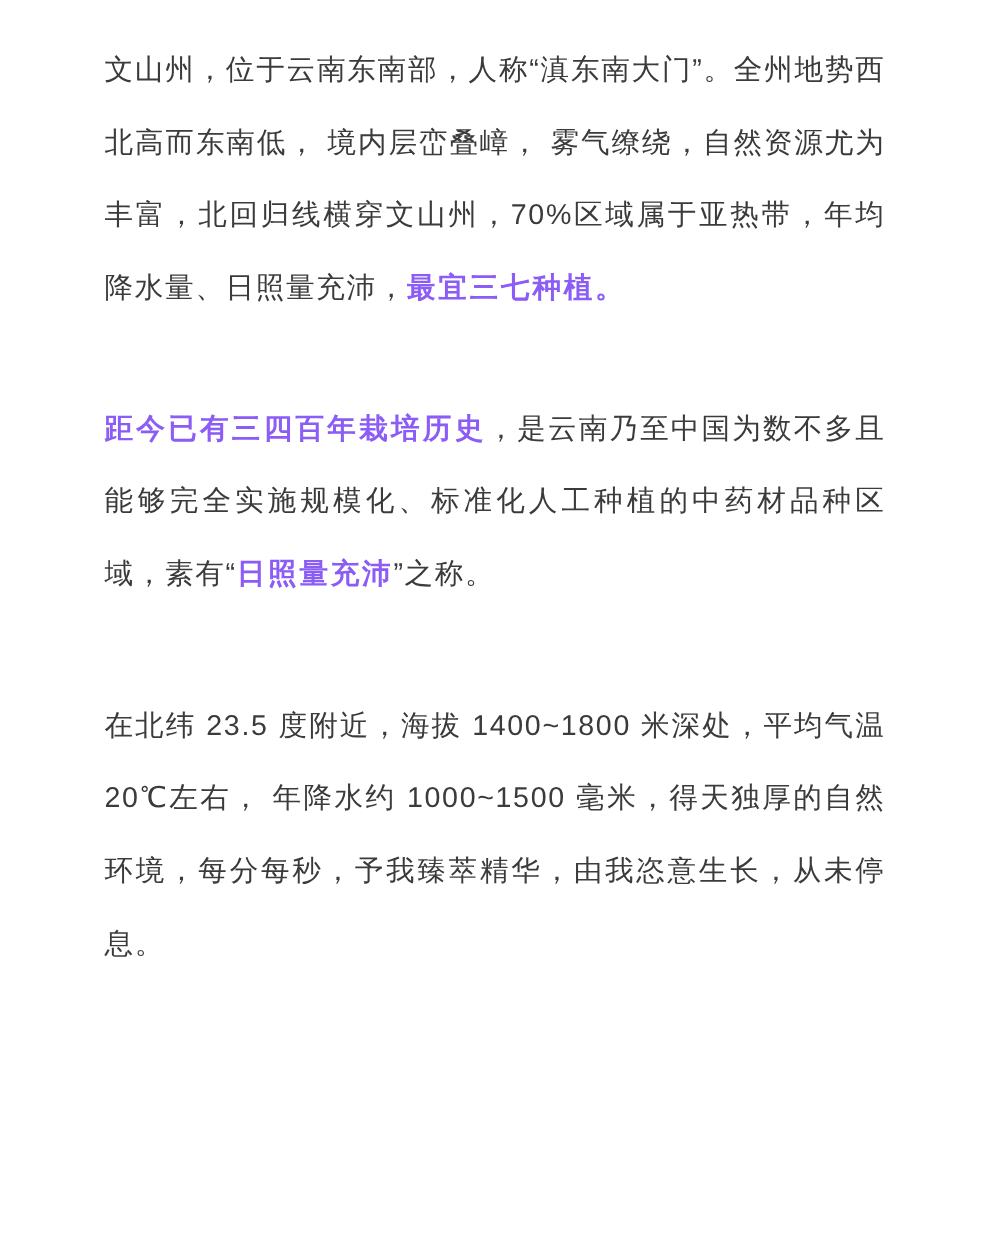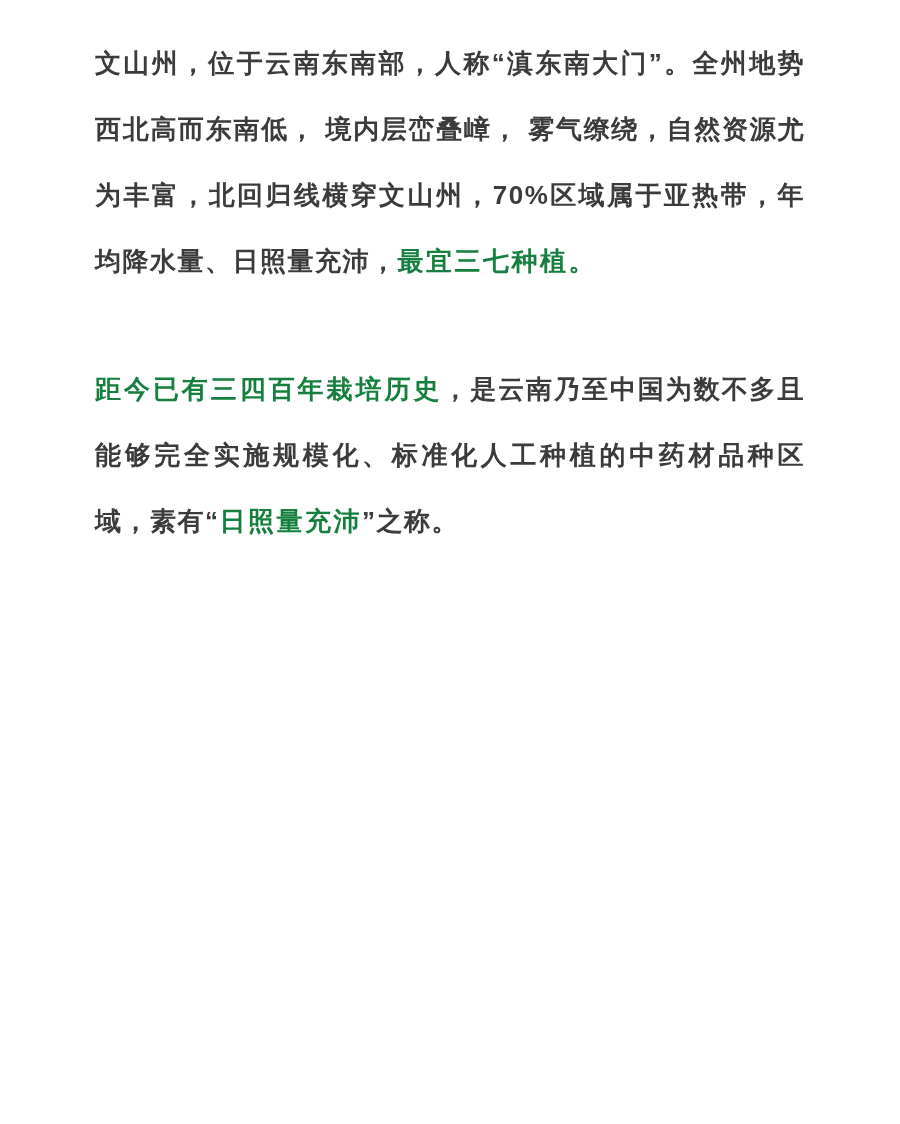--- a/index.html
+++ b/index.html
@@ -30,34 +30,37 @@
     font-weight: 400;
   }
   .para.spaced-top {
     margin-top: 62px;
   }
   .para.spaced-top2 {
     margin-top: 72px;
   }
   .bold {
     font-weight: 700;
-    color: #15803d;
+    color: #8b5cf6;
     letter-spacing: 2.5px;
   }
   .normal {
-    font-weight: 700;
+    font-weight: 400;
   }
 </style>
 </head>
 <body>
 
 <div class="page">
 
   <p class="para">
     <span class="normal">文山州，位于云南东南部，人称“滇东南大门”。全州地势西北高而东南低， 境内层峦叠嶂， 雾气缭绕，自然资源尤为丰富，北回归线横穿文山州，70%区域属于亚热带，年均降水量、日照量充沛，</span><span class="bold">最宜三七种植。</span>
   </p>
 
   <p class="para spaced-top">
     <span class="bold">距今已有三四百年栽培历史</span><span class="normal">，是云南乃至中国为数不多且能够完全实施规模化、标准化人工种植的中药材品种区域，素有“</span><span class="bold">日照量充沛</span><span class="normal">”之称。</span>
   </p>
 
+  <p class="para spaced-top2">
+    <span class="normal">在北纬 23.5 度附近，海拔 1400~1800 米深处，平均气温 20℃左右， 年降水约 1000~1500 毫米，得天独厚的自然环境，每分每秒，予我臻萃精华，由我恣意生长，从未停息。</span>
+  </p>
 
 </div>
 
 </body></html>

